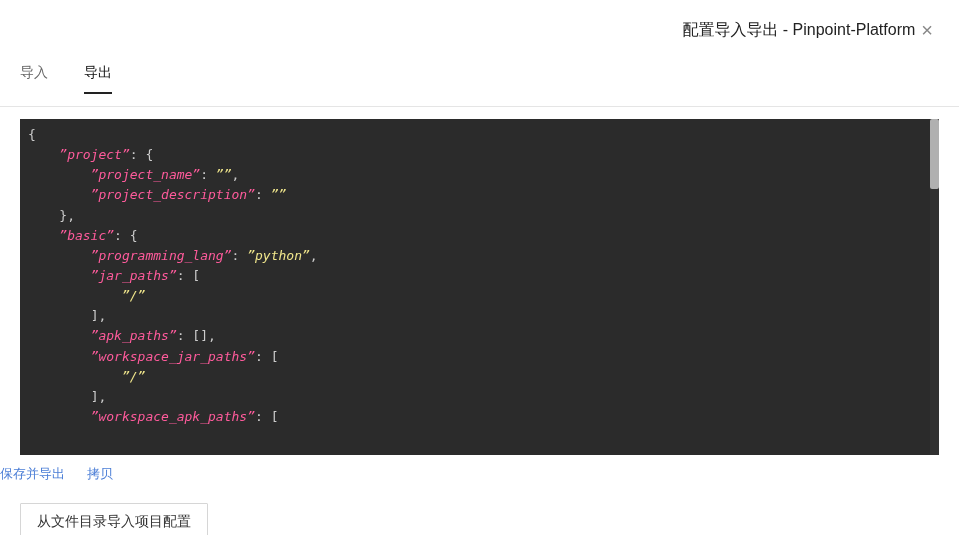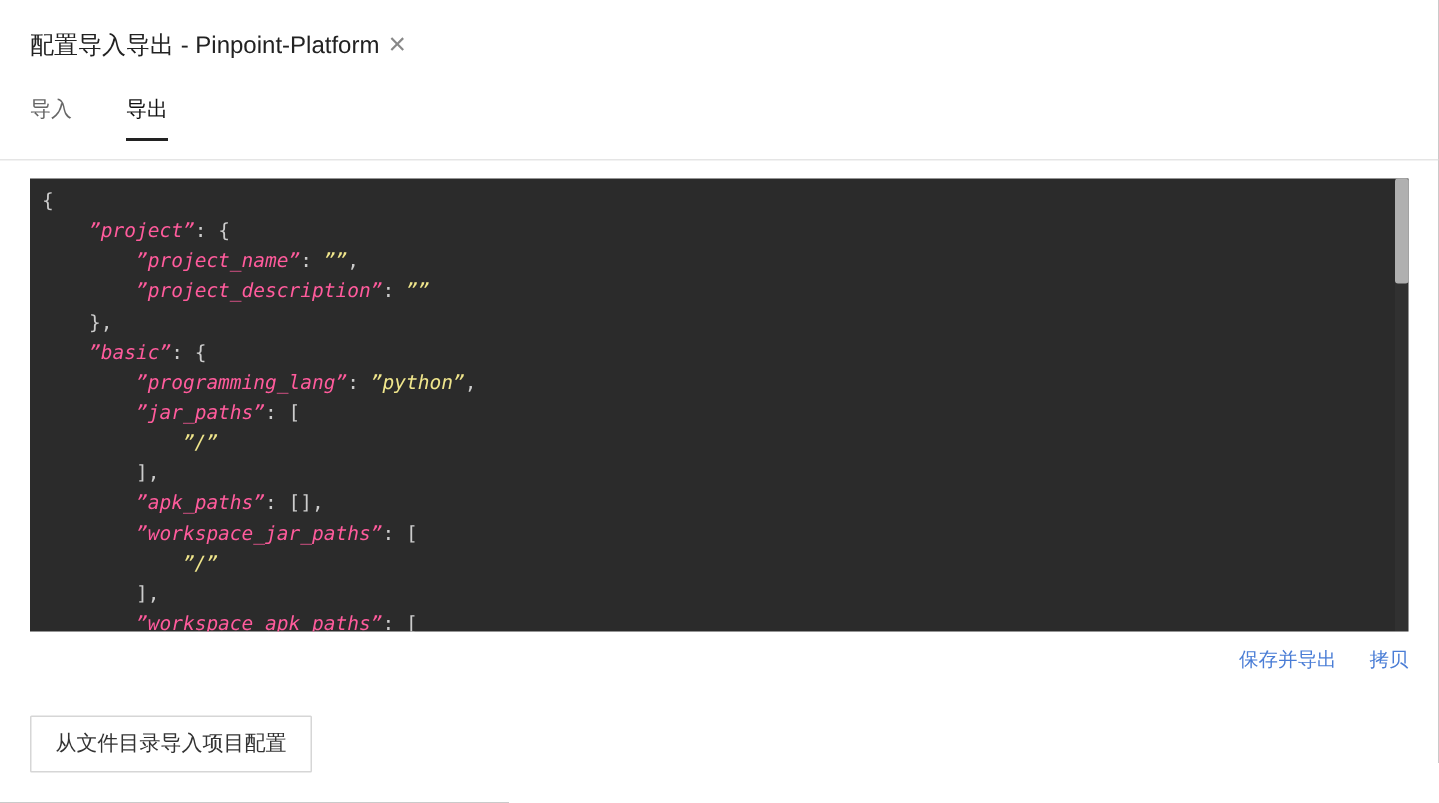--- a/index.html
+++ b/index.html
@@ -1,43 +1,43 @@
 <!DOCTYPE html>
 <html><head>
 <meta charset="utf-8">
 <style>
 * { box-sizing: border-box; margin: 0; padding: 0; }
 html, body { width: 959px; height: 535px; font-family: "Microsoft YaHei", "PingFang SC", sans-serif; background: #fff; color: #222; overflow: hidden; }
 
 .dialog { width: 100%; height: 100%; display: flex; flex-direction: column; }
 
 
-.header { display: flex; align-items: center; justify-content: flex-start; padding: 18px 20px 8px 20px; }
+.header { display: flex; align-items: center; justify-content: flex-end; padding: 18px 20px 8px 20px; }
 .title { font-size: 16px; font-weight: 400; color: #222; }
 .close-btn { font-size: 20px; color: #888; cursor: pointer; line-height: 1; padding: 2px 6px; background: none; border: none; }
 
 
 .tabs { display: flex; gap: 36px; padding: 14px 20px 12px 20px; border-bottom: 1px solid #e5e5e5; position: relative; }
 .tab { font-size: 14px; color: #666; padding-bottom: 10px; cursor: pointer; border-bottom: 2px solid transparent; }
 .tab.active { color: #111; border-bottom: 2px solid #222; font-weight: 400; }
 
 
 .code-wrap { margin: 12px 20px 0 20px; position: relative; }
-.code-panel { background: #2b2b2b; color: #ddd; font-family: "Consolas", monospace; font-size: 13px; line-height: 1.55; padding: 6px 8px 6px 8px; height: 302px; overflow: hidden; white-space: pre; }
+.code-panel { background: #2b2b2b; color: #ddd; font-family: "Consolas", monospace; font-size: 13px; line-height: 1.55; padding: 6px 8px 6px 8px; height: 336px; overflow: hidden; white-space: pre; }
 .scrollbar { position: absolute; right: 0; top: 0; width: 9px; height: 100%; background: rgba(255,255,255,0.03); }
 .scrollbar-thumb { position: absolute; right: 0; top: 0; width: 9px; height: 70px; background: #b0b0b0; border-radius: 2px; }
 
 
 .c-brace { color: #ccc; }
 .c-key { color: #ff5b9c; font-style: italic; }
 .c-str { color: #f0e68c; font-style: italic; }
 .c-punc { color: #ccc; }
 
 
-.code-actions { display: flex; justify-content: flex-end; gap: 22px; padding: 10px 20px 0 0; }
+.code-actions { display: flex; gap: 22px; padding: 10px 20px 0 0; }
 .link-btn { color: #4a7dd6; font-size: 13px; cursor: pointer; background: none; border: none; }
 
 
 .footer { display: flex; justify-content: space-between; align-items: center; padding: 20px; margin-top: auto; }
 .btn { font-size: 14px; padding: 9px 16px; border: 1px solid #d6d6d6; background: #fff; color: #333; cursor: pointer; border-radius: 1px; }
 </style>
 </head>
 <body>
 
 <div class="dialog">

